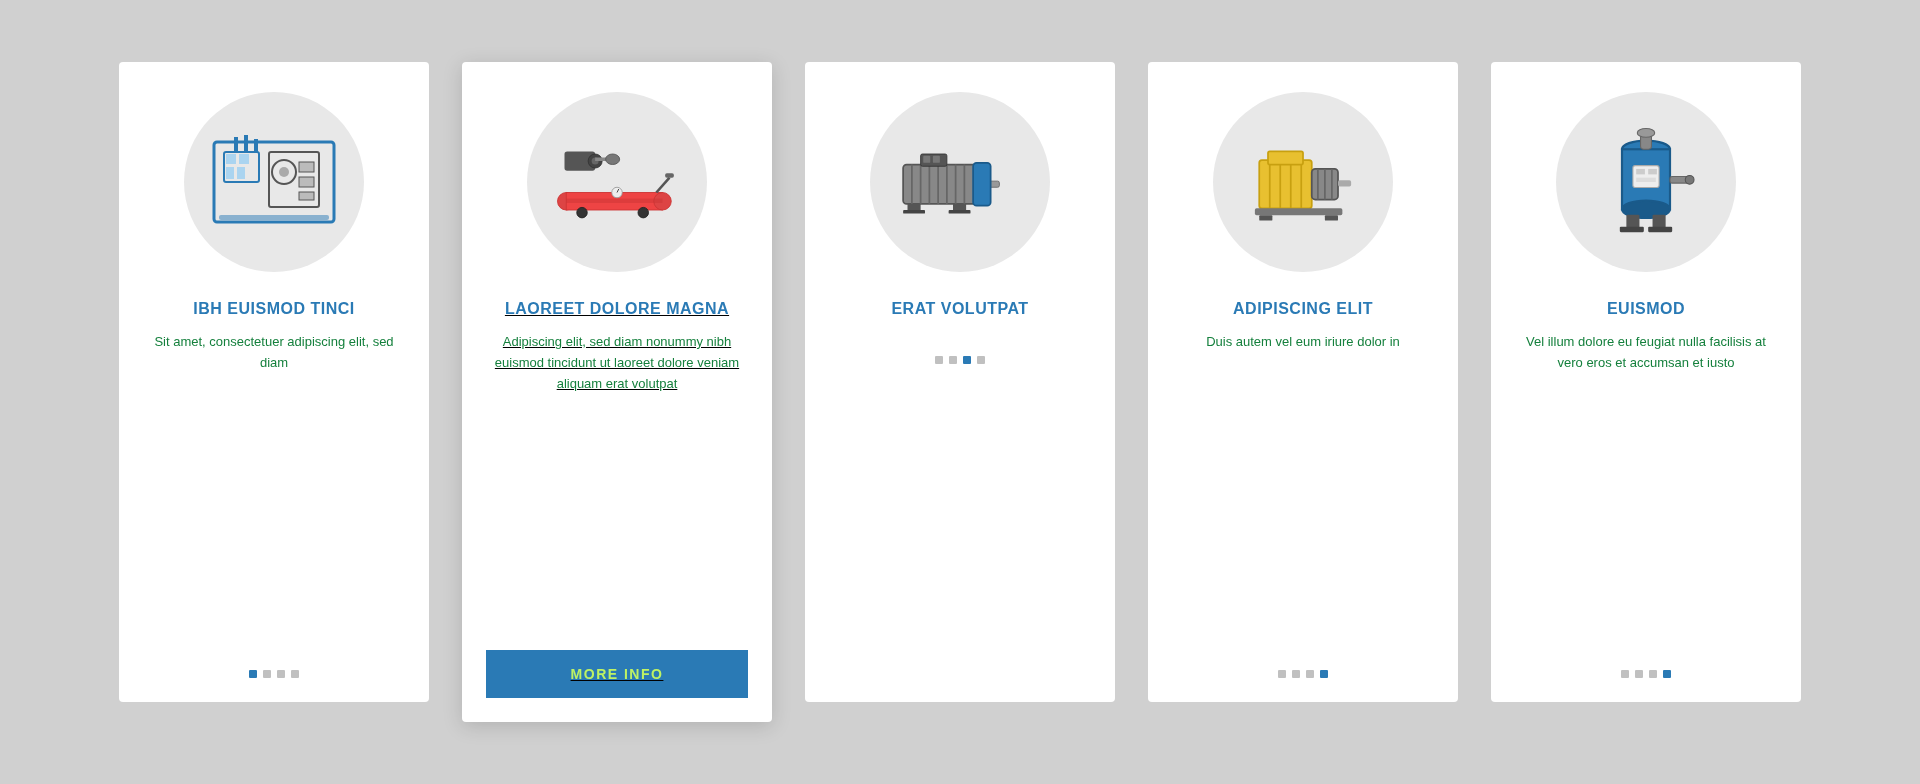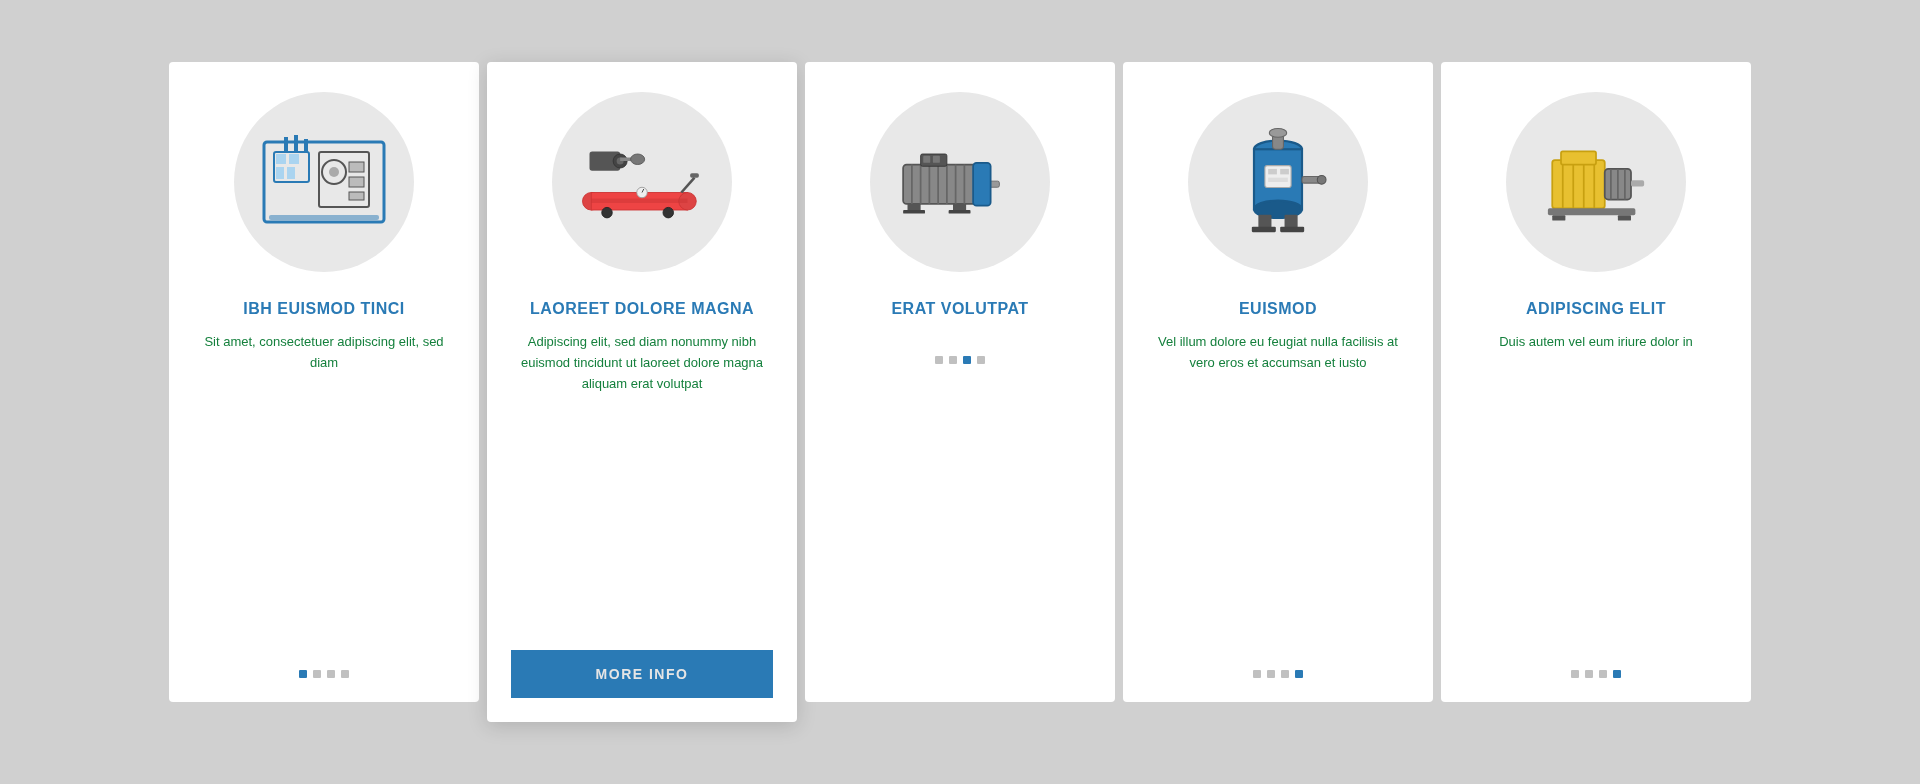--- a/index.html
+++ b/index.html
@@ -8,39 +8,40 @@
       font-family: Arial, sans-serif;
       display: flex;
       justify-content: center;
       align-items: center;
       min-height: 784px;
       width: 1920px;
       padding: 40px 60px;
     }
     .cards-container {
       display: flex;
-      gap: 8px;
+      gap: 33px;
       justify-content: center;
       align-items: flex-start;
       width: 100%;
     }
     .card {
       background: #ffffff;
       border-radius: 4px;
       padding: 30px 24px 24px;
       display: flex;
       flex-direction: column;
       align-items: center;
       width: 310px;
       min-height: 640px;
       position: relative;
     }
     .card.active {
       box-shadow: 0 4px 20px rgba(0,0,0,0.15);
       min-height: 660px;
+      text-decoration: underline;
     }
     .card-image-circle {
       width: 180px;
       height: 180px;
       border-radius: 50%;
       background: #e8e8e8;
       display: flex;
       align-items: center;
       justify-content: center;
       margin-bottom: 28px;
@@ -78,21 +79,21 @@
       border-radius: 1px;
       background: #c0c0c0;
     }
     .dot.active-dot {
       background: #2a7ab5;
     }
     .more-info-btn {
       display: block;
       width: 100%;
       background: #2a7ab5;
-      color: #e5e5e5;
+      color: #bef264;
       text-align: center;
       font-weight: 700;
       font-size: 14px;
       letter-spacing: 1.5px;
       padding: 16px;
       border: none;
       cursor: pointer;
       margin-top: 20px;
       text-transform: uppercase;
     }
@@ -164,21 +165,21 @@
         <line x1="80" y1="62" x2="82" y2="58" stroke="#333" stroke-width="1"></line>
 
         <circle cx="40" cy="85" r="6" fill="#333" stroke="#222" stroke-width="1"></circle>
         <circle cx="110" cy="85" r="6" fill="#333" stroke="#222" stroke-width="1"></circle>
 
         <line x1="125" y1="62" x2="140" y2="45" stroke="#555" stroke-width="3"></line>
         <rect x="135" y="40" width="10" height="5" rx="2" fill="#666"></rect>
       </svg>
     </div>
     <div class="card-title">LAOREET DOLORE MAGNA</div>
-    <div class="card-text">Adipiscing elit, sed diam nonummy nibh euismod tincidunt ut laoreet dolore magna aliquam erat volutpat</div>
+    <div class="card-text">Adipiscing elit, sed diam nonummy nibh euismod tincidunt ut laoreet dolore veniam aliquam erat volutpat</div>
     <button class="more-info-btn">MORE INFO</button>
   </div>
 
   <div class="card">
     <div class="card-image-circle">
 
       <svg viewBox="0 0 160 100" xmlns="http://www.w3.org/2000/svg">
 
         <rect x="15" y="30" width="90" height="45" rx="4" fill="#888" stroke="#555" stroke-width="2"></rect>
 
@@ -209,20 +210,56 @@
       <div class="dot"></div>
       <div class="dot"></div>
       <div class="dot active-dot"></div>
       <div class="dot"></div>
     </div>
   </div>
 
   <div class="card">
     <div class="card-image-circle">
 
+      <svg viewBox="0 0 160 100" xmlns="http://www.w3.org/2000/svg">
+
+        <rect x="30" y="25" width="60" height="55" rx="3" fill="#e8c030" stroke="#c8a010" stroke-width="2"></rect>
+
+        <line x1="42" y1="25" x2="42" y2="80" stroke="#c8a010" stroke-width="2"></line>
+        <line x1="54" y1="25" x2="54" y2="80" stroke="#c8a010" stroke-width="2"></line>
+        <line x1="66" y1="25" x2="66" y2="80" stroke="#c8a010" stroke-width="2"></line>
+        <line x1="78" y1="25" x2="78" y2="80" stroke="#c8a010" stroke-width="2"></line>
+
+        <rect x="40" y="15" width="40" height="15" rx="2" fill="#e8c030" stroke="#c8a010" stroke-width="2"></rect>
+
+        <rect x="90" y="35" width="30" height="35" rx="4" fill="#888" stroke="#555" stroke-width="2"></rect>
+        <line x1="97" y1="35" x2="97" y2="70" stroke="#666" stroke-width="2"></line>
+        <line x1="105" y1="35" x2="105" y2="70" stroke="#666" stroke-width="2"></line>
+        <line x1="113" y1="35" x2="113" y2="70" stroke="#666" stroke-width="2"></line>
+
+        <rect x="120" y="48" width="15" height="7" rx="2" fill="#aaa"></rect>
+
+        <rect x="25" y="80" width="100" height="8" rx="2" fill="#777"></rect>
+        <rect x="30" y="88" width="15" height="6" rx="1" fill="#555"></rect>
+        <rect x="105" y="88" width="15" height="6" rx="1" fill="#555"></rect>
+      </svg>
+    </div>
+    <div class="card-title">ADIPISCING ELIT</div>
+    <div class="card-text">Duis autem vel eum iriure dolor in</div>
+    <div class="card-dots">
+      <div class="dot"></div>
+      <div class="dot"></div>
+      <div class="dot"></div>
+      <div class="dot active-dot"></div>
+    </div>
+  </div>
+
+  <div class="card">
+    <div class="card-image-circle">
+
       <svg viewBox="0 0 120 110" xmlns="http://www.w3.org/2000/svg">
 
         <ellipse cx="60" cy="25" rx="22" ry="8" fill="#2a7ab5" stroke="#1a5a8a" stroke-width="2"></ellipse>
         <rect x="38" y="25" width="44" height="55" fill="#2a7ab5" stroke="#1a5a8a" stroke-width="2"></rect>
         <ellipse cx="60" cy="80" rx="22" ry="8" fill="#1a5a8a" stroke="#1a5a8a" stroke-width="2"></ellipse>
 
         <rect x="48" y="40" width="24" height="20" rx="2" fill="#eee" stroke="#aaa" stroke-width="1"></rect>
         <rect x="51" y="43" width="8" height="5" fill="#ccc"></rect>
         <rect x="62" y="43" width="8" height="5" fill="#ccc"></rect>
         <rect x="51" y="51" width="18" height="4" fill="#ddd"></rect>
@@ -242,49 +279,13 @@
     <div class="card-title">EUISMOD</div>
     <div class="card-text">Vel illum dolore eu feugiat nulla facilisis at vero eros et accumsan et iusto</div>
     <div class="card-dots">
       <div class="dot"></div>
       <div class="dot"></div>
       <div class="dot"></div>
       <div class="dot active-dot"></div>
     </div>
   </div>
 
-  <div class="card">
-    <div class="card-image-circle">
-
-      <svg viewBox="0 0 160 100" xmlns="http://www.w3.org/2000/svg">
-
-        <rect x="30" y="25" width="60" height="55" rx="3" fill="#e8c030" stroke="#c8a010" stroke-width="2"></rect>
-
-        <line x1="42" y1="25" x2="42" y2="80" stroke="#c8a010" stroke-width="2"></line>
-        <line x1="54" y1="25" x2="54" y2="80" stroke="#c8a010" stroke-width="2"></line>
-        <line x1="66" y1="25" x2="66" y2="80" stroke="#c8a010" stroke-width="2"></line>
-        <line x1="78" y1="25" x2="78" y2="80" stroke="#c8a010" stroke-width="2"></line>
-
-        <rect x="40" y="15" width="40" height="15" rx="2" fill="#e8c030" stroke="#c8a010" stroke-width="2"></rect>
-
-        <rect x="90" y="35" width="30" height="35" rx="4" fill="#888" stroke="#555" stroke-width="2"></rect>
-        <line x1="97" y1="35" x2="97" y2="70" stroke="#666" stroke-width="2"></line>
-        <line x1="105" y1="35" x2="105" y2="70" stroke="#666" stroke-width="2"></line>
-        <line x1="113" y1="35" x2="113" y2="70" stroke="#666" stroke-width="2"></line>
-
-        <rect x="120" y="48" width="15" height="7" rx="2" fill="#aaa"></rect>
-
-        <rect x="25" y="80" width="100" height="8" rx="2" fill="#777"></rect>
-        <rect x="30" y="88" width="15" height="6" rx="1" fill="#555"></rect>
-        <rect x="105" y="88" width="15" height="6" rx="1" fill="#555"></rect>
-      </svg>
-    </div>
-    <div class="card-title">ADIPISCING ELIT</div>
-    <div class="card-text">Duis autem vel eum iriure dolor in</div>
-    <div class="card-dots">
-      <div class="dot"></div>
-      <div class="dot"></div>
-      <div class="dot"></div>
-      <div class="dot active-dot"></div>
-    </div>
-  </div>
-
 </div>
 
 </body></html>

